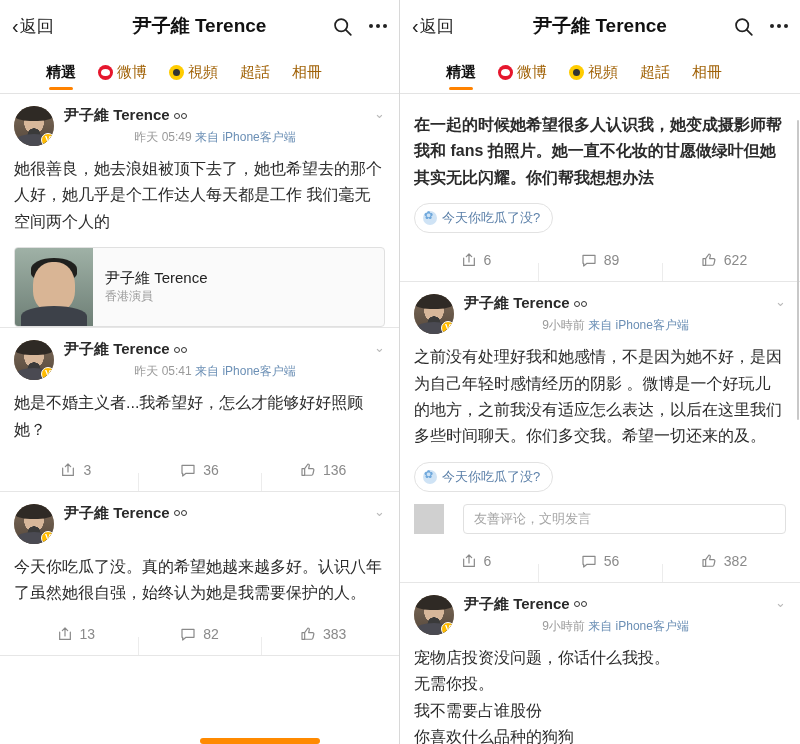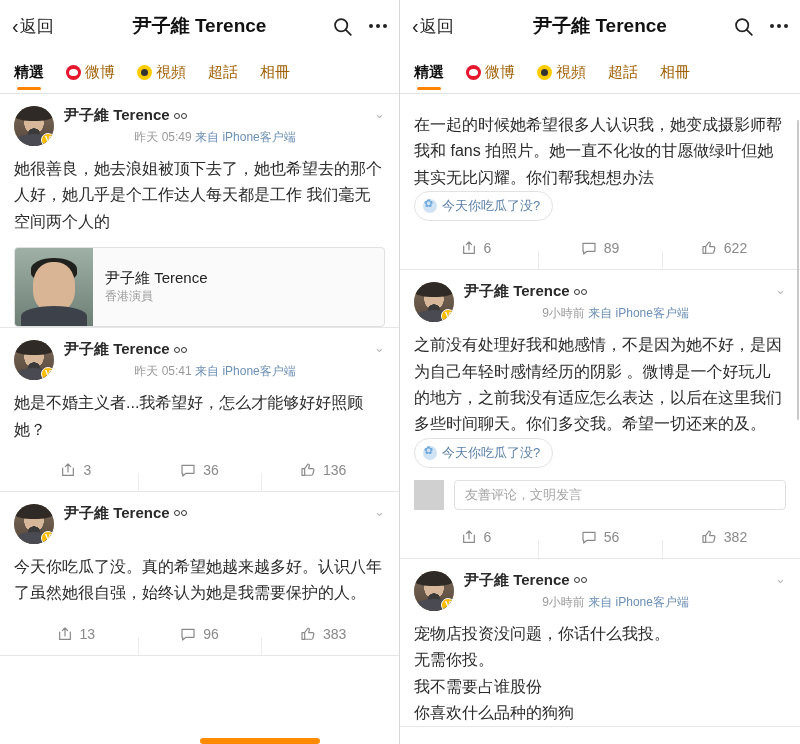--- a/index.html
+++ b/index.html
@@ -54,21 +54,21 @@
     overflow: hidden;
     position: relative;
   }
   .tab {
     font-size: 15px; color: #a16207;
     display: flex; align-items: center; gap: 4px;
     white-space: nowrap;
     height: 42px;
     position: relative;
   }
-  .tab.active { color: #111; font-weight: 700; }
+  .tab.active { color: #111; font-weight: 700; margin-left: 32px; }
   .tab.active::after {
     content: ""; position: absolute; left: 50%; transform: translateX(-50%);
     bottom: 4px; width: 24px; height: 3px; border-radius: 2px; background: #ff8200;
   }
   .tab-badge-weibo {
     width: 15px; height: 15px; border-radius: 50%;
     background: #e6162d; display: inline-block; position: relative;
   }
   .tab-badge-weibo::after {
     content: ""; position: absolute; left: 3px; top: 4px;
@@ -166,35 +166,35 @@
     position: absolute; left: 6px; bottom: 0; width: 66px; height: 20px;
     border-radius: 50% 50% 0 0; background: #3d4149;
   }
   .card-text { padding: 6px 0; }
   .card-title { font-size: 15px; color: #222; }
   .card-sub { font-size: 12px; color: #9a9a9a; }
 
   .tagpill {
     display: inline-flex; align-items: center; gap: 5px;
     border: 1px solid #e2e2e2; border-radius: 16px;
-    padding: 5px 12px 5px 8px; 
+    padding: 5px 12px 5px 8px; margin-top: 12px;
     background: #fff;
   }
   .tagpill .flower {
     width: 14px; height: 14px; border-radius: 50%;
     background: #cfe3f5; position: relative; display: inline-block;
   }
   .tagpill .flower::after {
     content: "✿"; position: absolute; left: 1px; top: -2px;
     font-size: 11px; color: #6fa8dc;
   }
   .tagpill span { font-size: 13px; color: #5a7fa8; }
 
   .commentbox {
-    display: flex; align-items: center; gap: 10px;
+    display: flex; align-items: center; gap: 19px;
     margin-top: 12px;
   }
   .commentbox .c-avatar {
     width: 30px; height: 30px; background: #d0d0d0; flex: 0 0 30px;
   }
   .commentbox .c-input {
     flex: 1 1 auto; height: 30px;
     border: 1px solid #e0e0e0; border-radius: 4px;
     display: flex; align-items: center; padding: 0 10px;
     font-size: 13px; color: #a5a5a5; background: #fff;
@@ -385,21 +385,21 @@
             <svg class="ic" viewBox="0 0 24 24" fill="none" stroke="#8a8a8a" stroke-width="1.8">
                 <path d="M4 9v11h16V9" stroke-linecap="round"></path>
                 <path d="M12 15V3M12 3l-4 4M12 3l4 4" stroke-linecap="round"></path>
               </svg>
             <span>13</span>
           </div>
           <div class="action">
             <svg class="ic" viewBox="0 0 24 24" fill="none" stroke="#8a8a8a" stroke-width="1.8">
                 <path d="M3 5h18v12H9l-5 4v-4H3z" stroke-linejoin="round"></path>
               </svg>
-            <span>96</span>
+            <span>82</span>
           </div>
           <div class="action">
             <svg class="ic" viewBox="0 0 24 24" fill="none" stroke="#8a8a8a" stroke-width="1.8">
                 <path d="M7 10v10H3V10zM7 10l5-7c1.5 0 2 1 2 2l-1 5h6c1.2 0 2 .9 1.8 2l-1.4 6c-.2 1-1 1.9-2 1.9H7" stroke-linejoin="round"></path>
               </svg>
             <span>383</span>
           </div>
         </div>
       </div>
 
@@ -449,21 +449,21 @@
         <span>超話</span>
       </div>
       <div class="tab">
         <span>相冊</span>
       </div>
     </div>
 
     <div class="feed">
 
       <div class="post clipped-top">
-        <div class="post-body no-avatar-offset" style="padding-top:10px;">在一起的时候她希望很多人认识我，她变成摄影师帮我和 fans 拍照片。她一直不化妆的甘愿做绿叶但她其实无比闪耀。你们帮我想想办法</div>
+        <div class="post-body no-avatar-offset" style="padding-top:10px;font-weight:bold;">在一起的时候她希望很多人认识我，她变成摄影师帮我和 fans 拍照片。她一直不化妆的甘愿做绿叶但她其实无比闪耀。你们帮我想想办法</div>
         <div class="tagpill">
           <span class="flower"></span>
           <span>今天你吃瓜了没?</span>
         </div>
         <div class="actions">
           <div class="action">
             <svg class="ic" viewBox="0 0 24 24" fill="none" stroke="#8a8a8a" stroke-width="1.8">
                 <path d="M4 9v11h16V9" stroke-linecap="round"></path>
                 <path d="M12 15V3M12 3l-4 4M12 3l4 4" stroke-linecap="round"></path>
               </svg>

